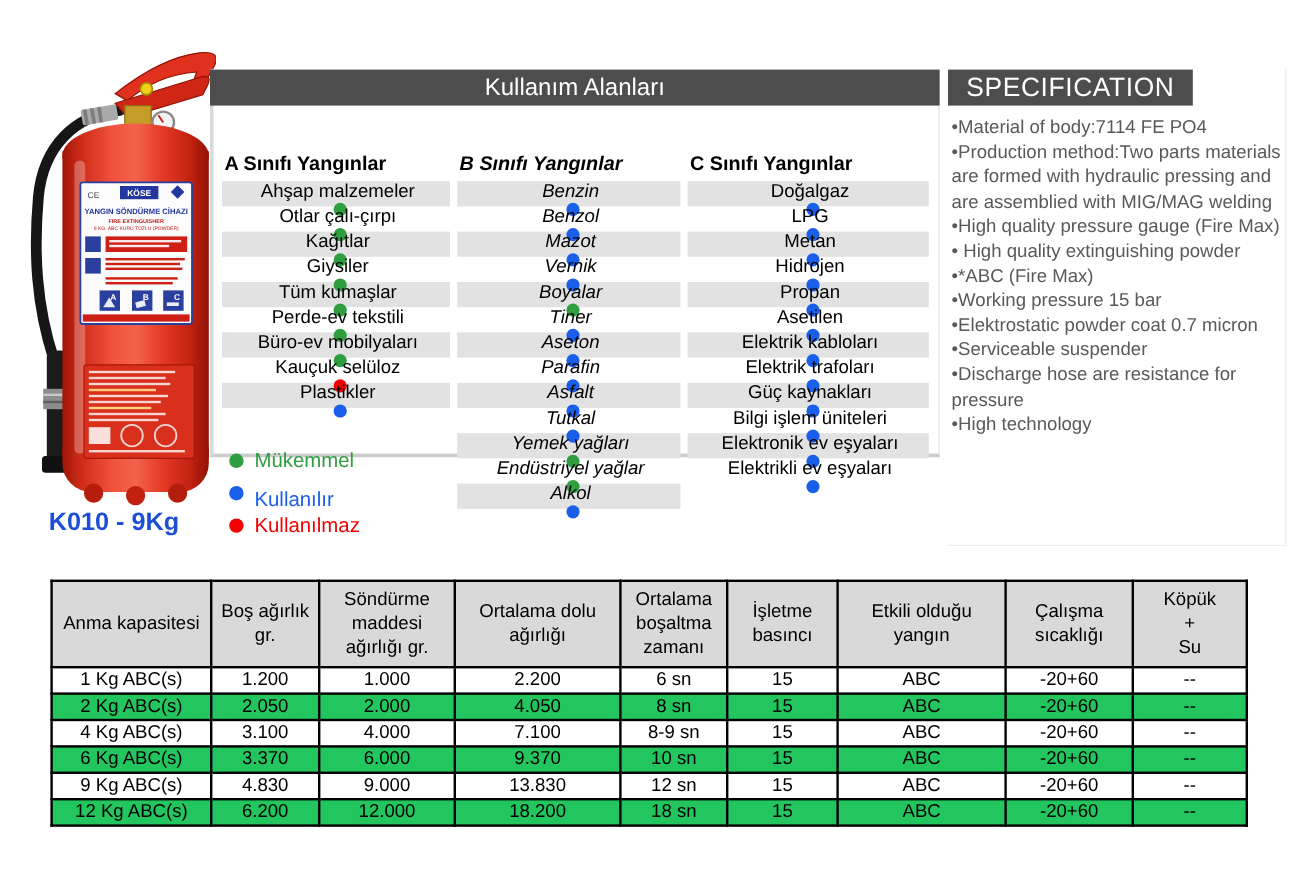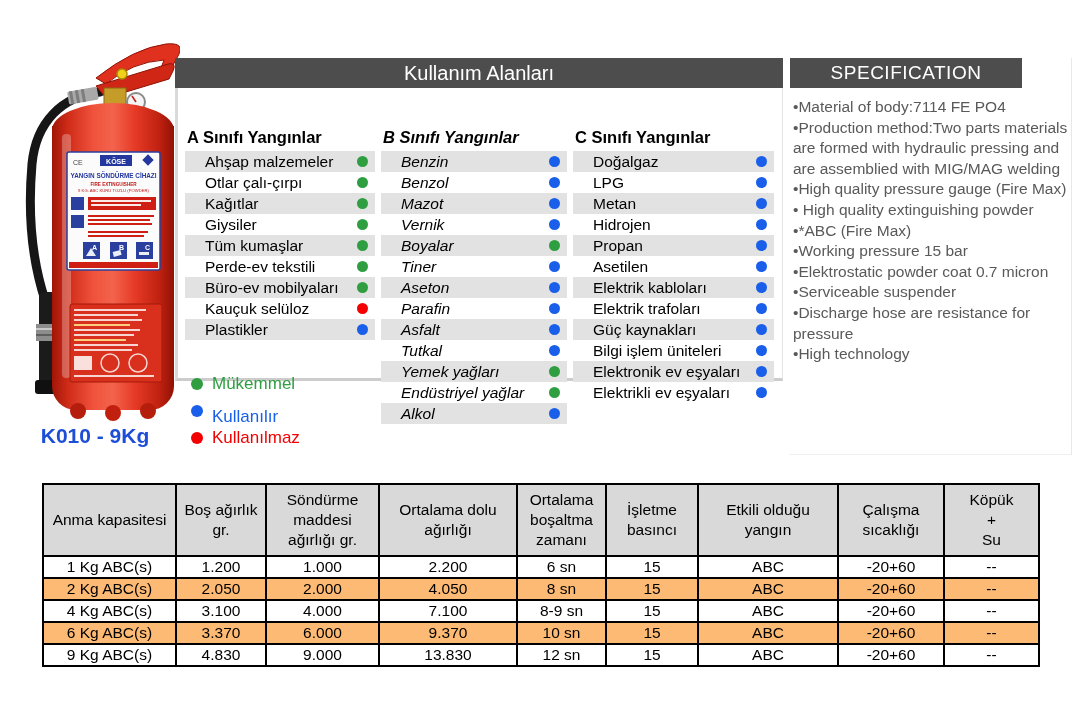--- a/index.html
+++ b/index.html
@@ -18,41 +18,41 @@
 
   
   .usage-panel { position:absolute; left:175px; top:58px; width:608px; height:323px;
                  background:#fff; border-left:3px solid #dadada; border-right:1px solid #e4e4e4;
                  border-bottom:3px solid #cccccc; }
   .usage-panel .dark-bar { margin-left:-3px; width:608px; }
   .usage-columns { display:flex; padding:13px 0 0 7px; gap:6px;margin-top:27px; }
   .ucol-0 { width:190px; } .ucol-1 { width:186px;font-style:italic; } .ucol-2 { width:201px; }
   .ucol-header { font-size:16.5px; font-weight:bold; height:21px; margin:0 0 2px 2px; }
   .uitem { height:21px; display:flex; align-items:center; justify-content:space-between;
-           padding:0 7px 0 20px; font-size:15.5px; }
+           padding:0 7px 0 10px; font-size:15.5px;flex-direction:column; }
   .uitem.striped { background:#e2e2e2; }
   .dot { width:11px; height:11px; border-radius:50%; flex:0 0 11px; margin-left:4px; }
   .legend { position:absolute; left:13px; top:312px; }
   .legend-row { display:flex; align-items:center; height:27px; font-size:17px; }
   .legend-row .dot { width:12px; height:12px; flex-basis:12px; margin:0 9px 0 0; }
 
   
   .spec-panel { position:absolute; left:790px; top:58px; width:282px; height:397px;
                 background:#fff; border-right:1px solid #e8e8e8; border-bottom:1px solid #eee; }
-  .spec-panel .dark-bar { width:232px; font-size:19px; letter-spacing:0.5px; }
+  .spec-panel .dark-bar { width:204px; font-size:22px; letter-spacing:0.5px; }
   .spec-list { padding:9px 2px 0 3px; font-size:15.5px; color:#595959; line-height:20.6px; }
 
   
   .spec-table { position:absolute; left:42px; top:483px; width:996px;
                 border-collapse:collapse; table-layout:fixed; }
   .spec-table th, .spec-table td { border:2px solid #000; text-align:center; vertical-align:middle; }
   .spec-table thead th { background:#d9d9d9; height:72px; font-weight:normal; font-size:15.5px;
                          line-height:1.3; white-space:pre-line; padding:0 2px; }
   .spec-table tbody td { height:21px; font-size:15.5px; padding:1px 0; }
-  .spec-table tbody tr.alt { background:#fdba74; }
+  .spec-table tbody tr.alt { background:#22c55e; }
 </style>
 </head>
 <body>
 
 <div class="page">
 
   <div class="figure">
     <svg width="170" height="415" viewBox="0 0 170 415">
       <defs>
         <linearGradient id="bodyGrad" x1="0" y1="0" x2="1" y2="0">
@@ -415,16 +415,27 @@
           <td>9 Kg ABC(s)</td>
           <td>4.830</td>
           <td>9.000</td>
           <td>13.830</td>
           <td>12 sn</td>
           <td>15</td>
           <td>ABC</td>
           <td>-20+60</td>
           <td>--</td>
         </tr>
+        <tr class="alt">
+          <td>12 Kg ABC(s)</td>
+          <td>6.200</td>
+          <td>12.000</td>
+          <td>18.200</td>
+          <td>18 sn</td>
+          <td>15</td>
+          <td>ABC</td>
+          <td>-20+60</td>
+          <td>--</td>
+        </tr>
       </tbody>
     </table>
 
 </div>
 
 </body></html>

